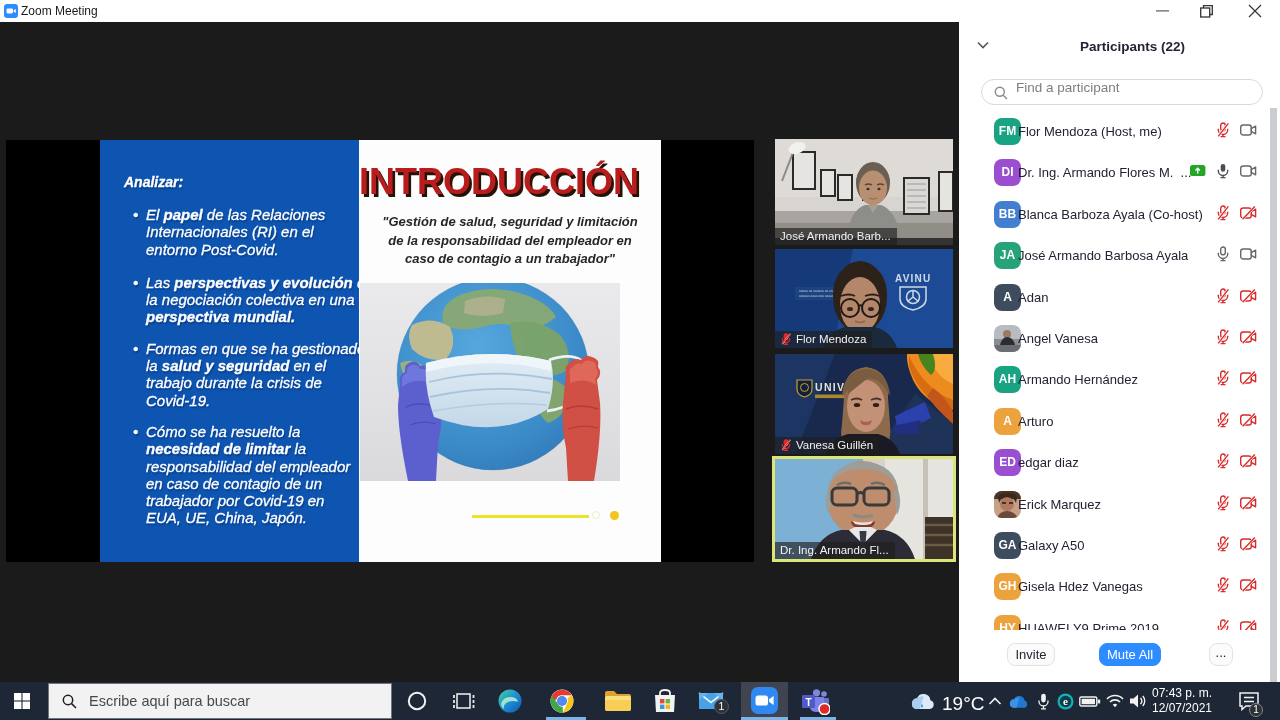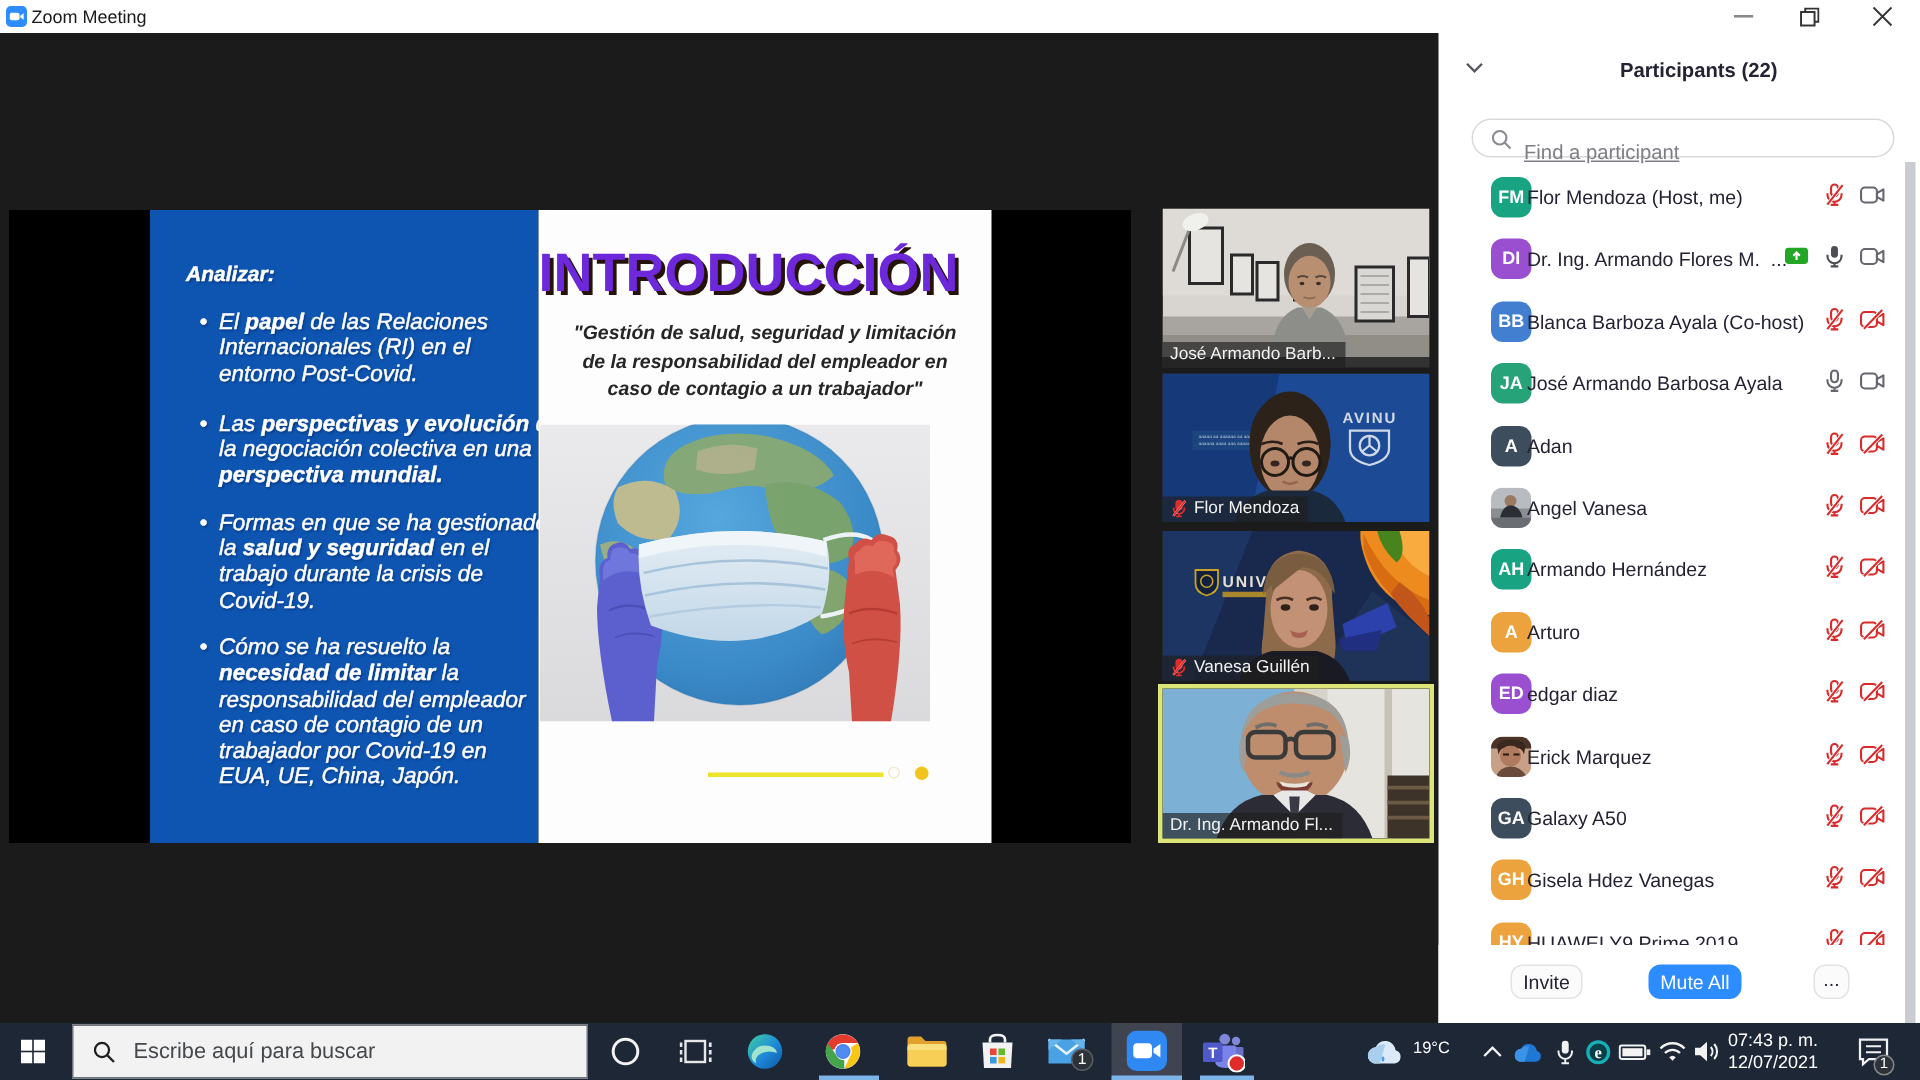--- a/index.html
+++ b/index.html
@@ -19,38 +19,38 @@
     color:#fff; font-style:italic; -webkit-text-stroke:0.3px #fff;
     text-shadow:1px 1.5px 1.5px rgba(0,20,60,0.4); }
   #whitepanel { position:absolute; left:259px; top:0; width:302px; height:422px; background:#fdfdfd; }
 
   #analizar { position:absolute; left:24px; top:34px; font-size:14px; font-weight:bold; }
   ul.bl { position:absolute; left:33px; top:66px; width:220px; list-style:none; }
   ul.bl li { position:relative; padding-left:13px; font-size:15px; line-height:17.3px; white-space:nowrap; }
   ul.bl li:before { content:"•"; position:absolute; left:0; top:0; }
 
   #introt { position:absolute; left:0; top:21px; width:254px; text-align:right;
-    font-size:36px; font-weight:bold; color:#6d28d9; letter-spacing:0px;
+    font-size:36px; font-weight:bold; color:#b91c1c; letter-spacing:0px;
     text-shadow:2.5px 2.5px 0 #241306; }
   #quote { position:absolute; left:6px; top:73px; width:290px; text-align:center;
     font-size:13px; font-weight:bold; font-style:italic; color:#262626; line-height:18.5px; }
 
   
   .thumb { position:absolute; left:775px; width:178px; height:99px; overflow:hidden; background:#333; }
   .nameband { position:absolute; left:0; bottom:0; background:rgba(30,30,30,0.65); color:#f2f2f2;
     font-size:11.5px; padding:2px 6px 3px 5px; white-space:nowrap; display:flex; align-items:center; }
 
   
   #panel { position:absolute; left:959px; top:22px; width:321px; height:660px; background:#fff; }
   #ptitle { position:absolute; left:0; top:17px; width:100%; text-align:center; font-size:13.5px;
     font-weight:bold; color:#232333;padding-left:26px; }
   #chev { position:absolute; left:18px; top:19px; width:12px; height:8px; }
   #searchbox { position:absolute; left:22px; top:57px; width:282px; height:26px; border:1px solid #d9d9d9;
     border-radius:13px; }
-  #searchbox span { position:absolute; left:34px; top:14px; font-size:13.5px; color:#7d7d85;text-decoration:underline; }
+  #searchbox span { position:absolute; left:34px; top:0; font-size:13.5px; color:#7d7d85; }
   #plist { position:absolute; left:0; top:0; width:311px; height:608px; overflow:hidden; }
   .prow { position:absolute; left:0; width:311px; height:41px; }
   .pav { position:absolute; left:35px; top:0; width:27px; height:27px; border-radius:8px;
     color:#fff; font-size:12px; font-weight:bold; text-align:center; line-height:27px; overflow:hidden;}
   .pname { position:absolute; left:59px; top:6px; font-size:13px; color:#232333; white-space:nowrap; }
   .icoset { position:absolute; right:13px; top:4px; display:flex; gap:9px; }
   #scrollbar { position:absolute; left:311px; top:86px; width:7px; height:574px; background:#c9cdd1; }
   #pfooter { position:absolute; left:0; top:608px; width:311px; height:52px; background:#fff; }
   .fbtn { position:absolute; font-size:13px; color:#232333; border:1px solid #e3e3e3; background:#fbfbfb;
     border-radius:8px; text-align:center; }
@@ -688,21 +688,21 @@
     <text x="8.5" y="17.5" font-size="10" font-weight="bold" fill="#fff" text-anchor="middle" font-family="Liberation Sans">T</text>
     <circle cx="24.5" cy="21" r="5.5" fill="#e02b2b" stroke="#fff" stroke-width="1.4"></circle>
   </svg>
   <div class="abs" style="left:800px;top:35px;width:36px;height:3px;background:#7db4e8"></div>
 
   <svg class="abs" style="left:910px;top:8px" width="26" height="22" viewBox="0 0 26 22">
     <path d="M6 19 a5.5 5.5 0 0 1 1-10.8 a7 7 0 0 1 13.4 2 a4.5 4.5 0 0 1 -0.6 8.8 Z" fill="#dbeaf8"></path>
     <path d="M6 19 a5.5 5.5 0 0 1 1-10.8 a7 7 0 0 1 6.6-1.8 L10 19 Z" fill="#aacfee"></path>
     <path d="M12 14 q2 2 0 4 q-2 -2 0 -4 Z" fill="#4a9ae0"></path>
   </svg>
-  <div class="tray" style="left:942px;top:11px;font-size:11px;color:#fff">19°C</div>
+  <div class="tray" style="left:942px;top:11px;font-size:19px;color:#fff">19°C</div>
 
   <svg class="abs" style="left:988px;top:14px" width="14" height="10" viewBox="0 0 14 10">
       <path d="M1.5 8 L7 2.5 L12.5 8" fill="none" stroke="#f2f2f2" stroke-width="1.6"></path>
     </svg>
   <svg class="abs" style="left:1008px;top:13px" width="22" height="14" viewBox="0 0 22 14">
       <path d="M5 12.8 a4.4 4.4 0 0 1 1-8.6 a5.6 5.6 0 0 1 10.6 1.4 a3.7 3.7 0 0 1 -0.5 7.2 Z" fill="#2178d4"></path>
       <path d="M5 12.8 a4.4 4.4 0 0 1 1-8.6 a5.6 5.6 0 0 1 5.4-1.5 L8.5 12.8 Z" fill="#3b93e8"></path>
     </svg>
   <svg class="abs" style="left:1038px;top:11px" width="11" height="17" viewBox="0 0 11 17">
       <rect x="3.2" y="0.8" width="4.6" height="8.6" rx="2.3" fill="#f2f2f2"></rect>

